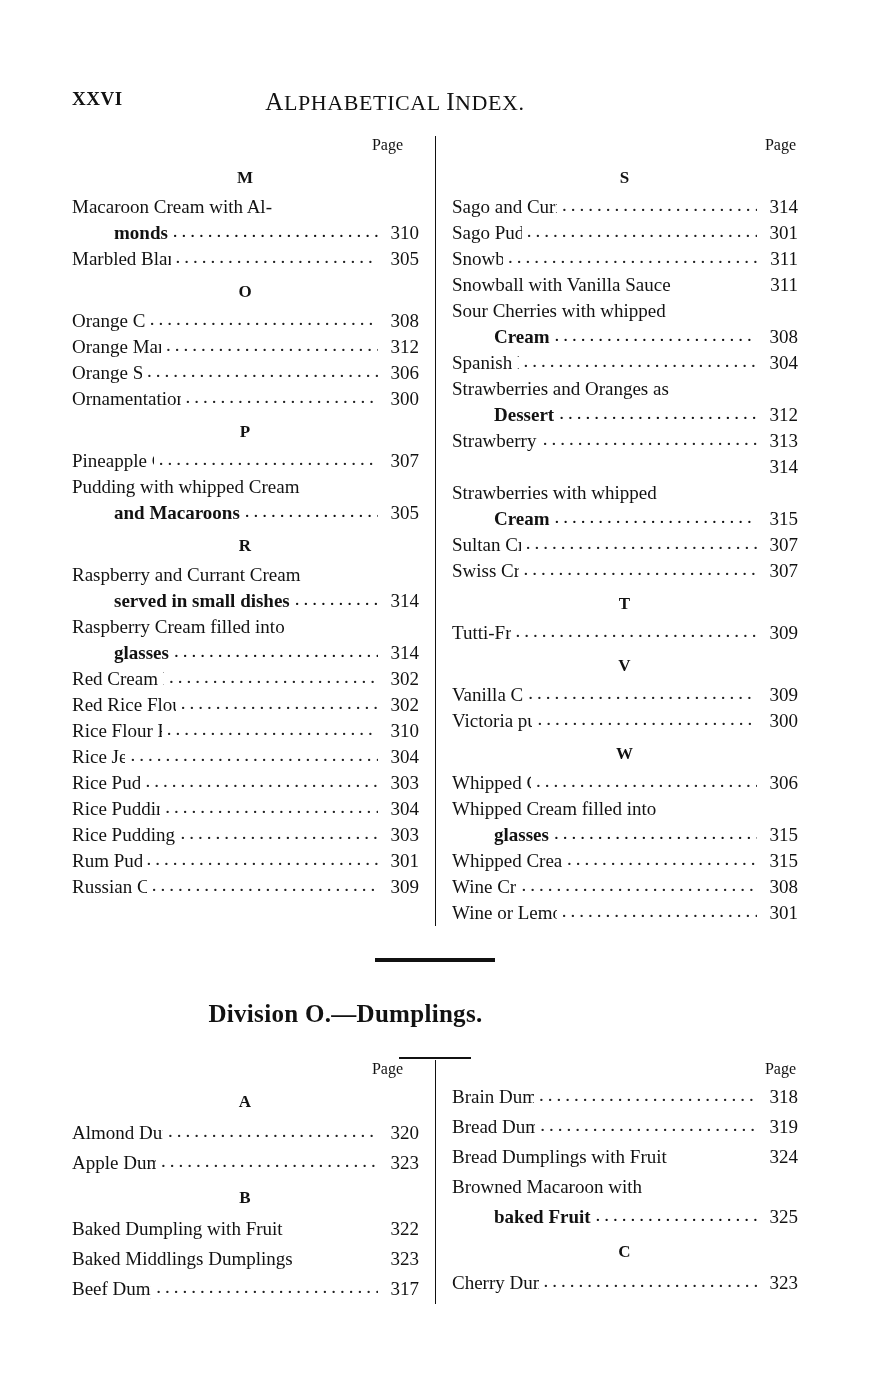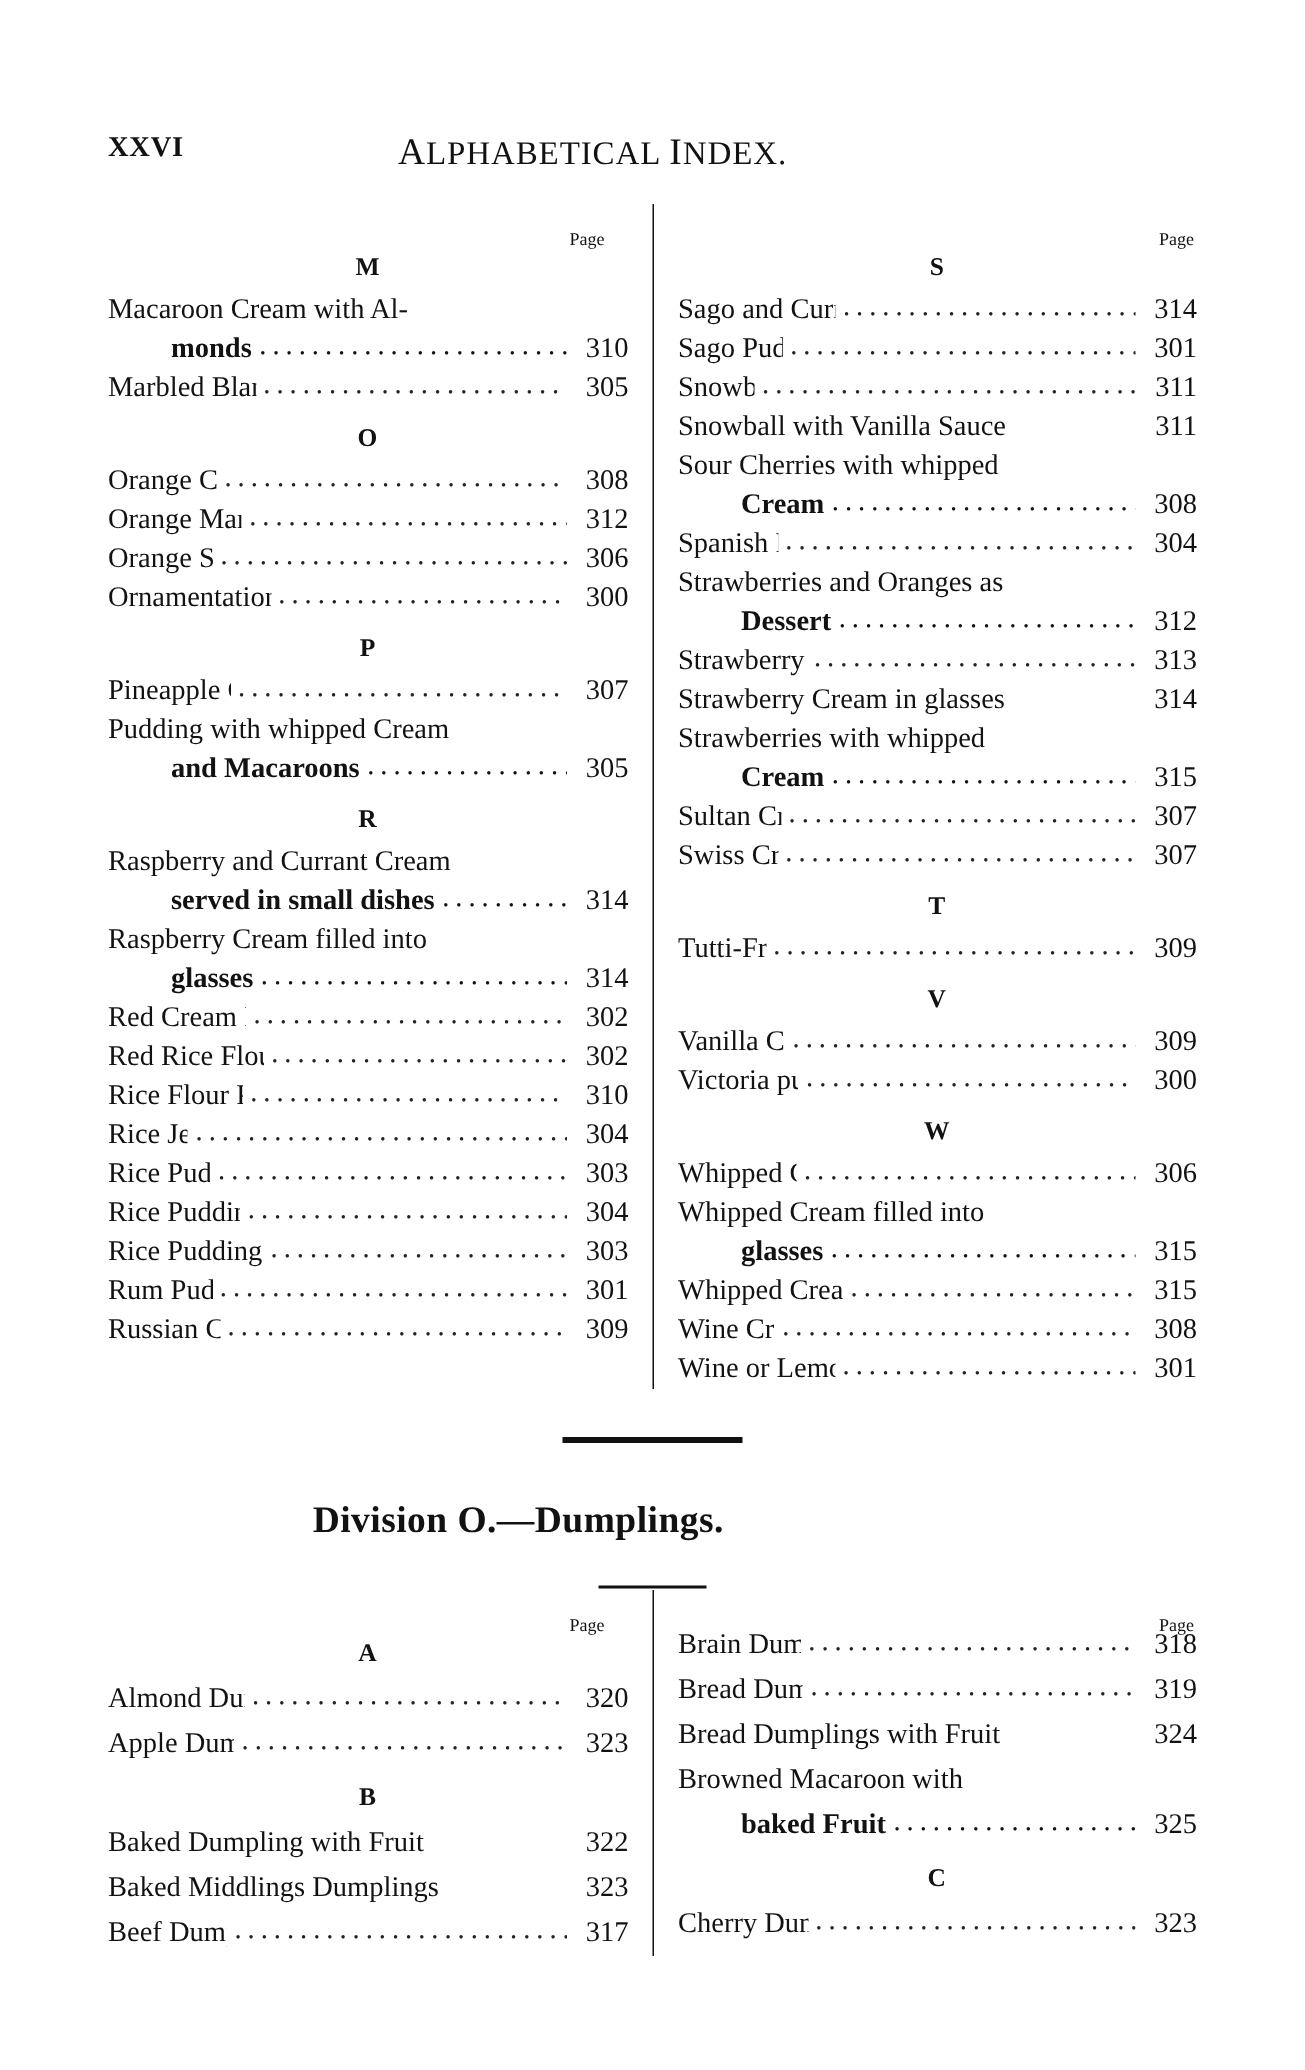--- a/index.html
+++ b/index.html
@@ -72,22 +72,22 @@
 
   
   .pagelbl-row {
     height: 22px;
     position: relative;
     font-size: 16px;
   }
   .pagelbl {
     position: absolute;
     right: 2px;
-    top: 16px;
-    font-size: 12px;
+    top: 0;
+    font-size: 16px;
   }
   .col.left .pagelbl  { right: 16px; }
 
   .letter {
     text-align: center;
     font-size: 17px;
     font-weight: bold;
     letter-spacing: 1px;
     margin: 10px 0 6px 0;
   }
@@ -367,21 +367,20 @@
                 <span class="dots">........................................</span>
                 <span class="pg">312</span>
               </span>
             </div>
             <div class="entry">
               <span class="nm">Strawberry Cream</span>
               <span class="dots">........................................</span>
               <span class="pg">313</span>
             </div>
             <div class="entry">
-              <span class="nm">Strawberry Cream in glasses</span>
               <span class="dots"></span>
               <span class="pg">314</span>
             </div>
             <div class="entry2">
               <span class="l1">Strawberries with whipped</span>
               <span class="l2">
                 <span class="nm">Cream</span>
                 <span class="dots">........................................</span>
                 <span class="pg">315</span>
               </span>

